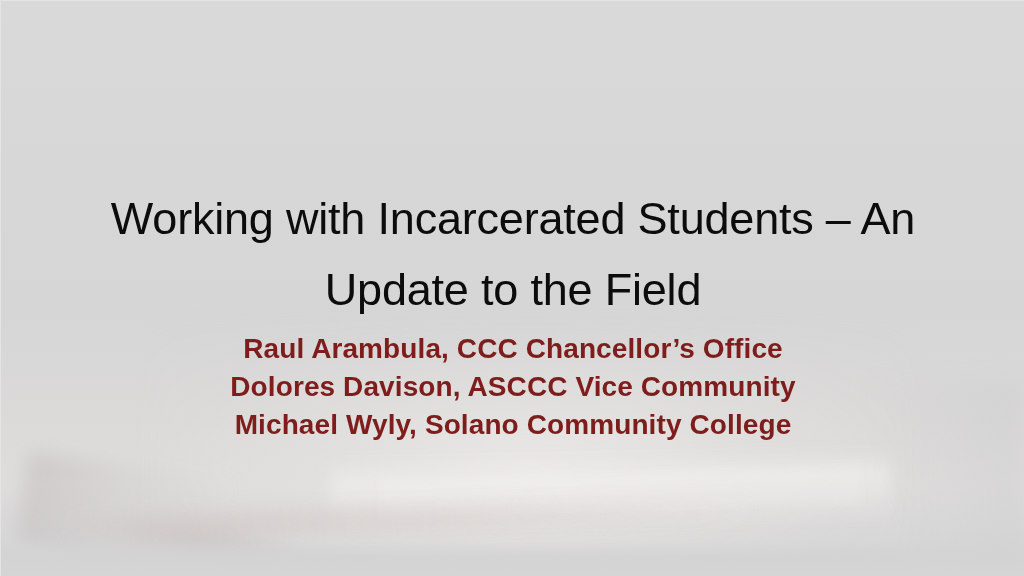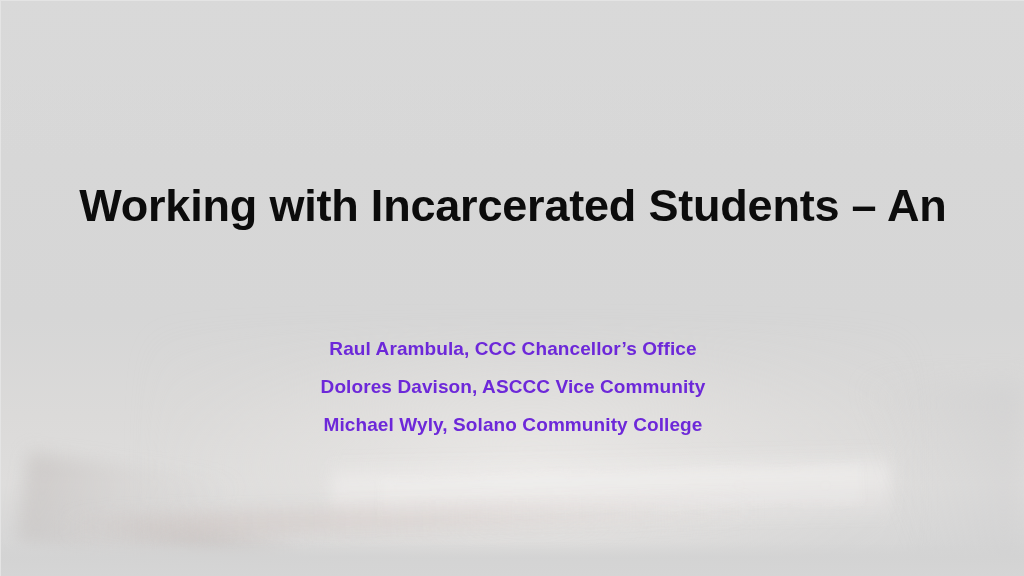--- a/index.html
+++ b/index.html
@@ -120,39 +120,40 @@
 
   #title-block {
     position: absolute;
     left: 62px;
     top: 176px;
     width: 900px;
     text-align: center;
   }
   .title-line {
     font-size: 45px;
-    font-weight: 700;
+    font-weight: 400;
     line-height: 58px;
     color: #0c0c0c;
     letter-spacing: -0.2px;
     white-space: nowrap;
+    margin-top: 13px;
   }
 
   #subtitle-block {
     position: absolute;
     left: 62px;
     top: 329px;
     width: 900px;
     text-align: center;
   }
   .subtitle-line {
-    font-size: 19px;
+    font-size: 28px;
     font-weight: 700;
     line-height: 38px;
-    color: #6d28d9;
+    color: #7f1d1d;
     letter-spacing: 0.1px;
     white-space: nowrap;
   }
 </style>
 </head>
 <body>
 
 <div id="slide">
 
   <div class="bg-layer" id="bg-wash"></div>
@@ -162,20 +163,21 @@
   <div class="bg-layer" id="bg-page-striations"></div>
   <div class="bg-layer" id="bg-hand-curve"></div>
   <div class="bg-layer" id="bg-warm-band"></div>
   <div class="bg-layer" id="bg-right-shade"></div>
   <div class="bg-layer" id="bg-bottom-shade"></div>
 
   <div id="content">
 
     <div id="title-block">
       <div class="title-line">Working with Incarcerated Students – An</div>
+      <div class="title-line">Update to the Field</div>
     </div>
 
     <div id="subtitle-block">
       <div class="subtitle-line">Raul Arambula, CCC Chancellor’s Office</div>
       <div class="subtitle-line">Dolores Davison, ASCCC Vice Community</div>
       <div class="subtitle-line">Michael Wyly, Solano Community College</div>
     </div>
 
   </div>
 </div>

